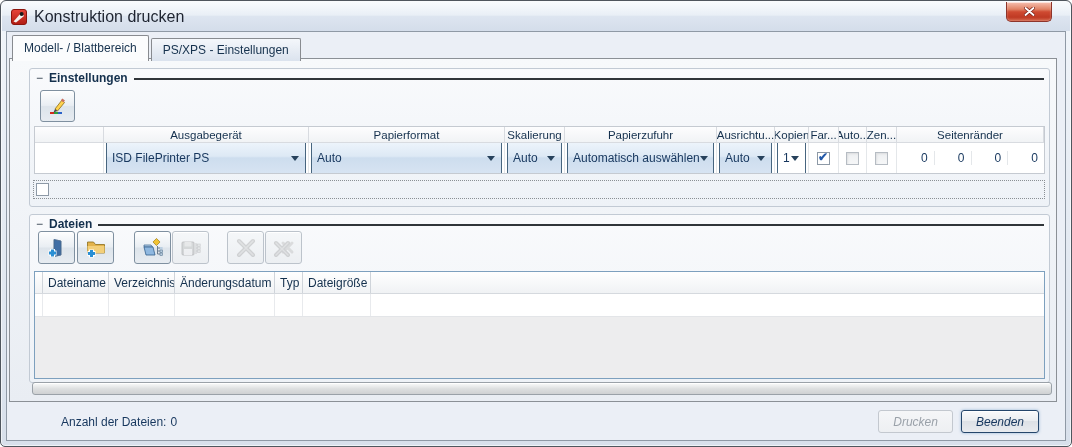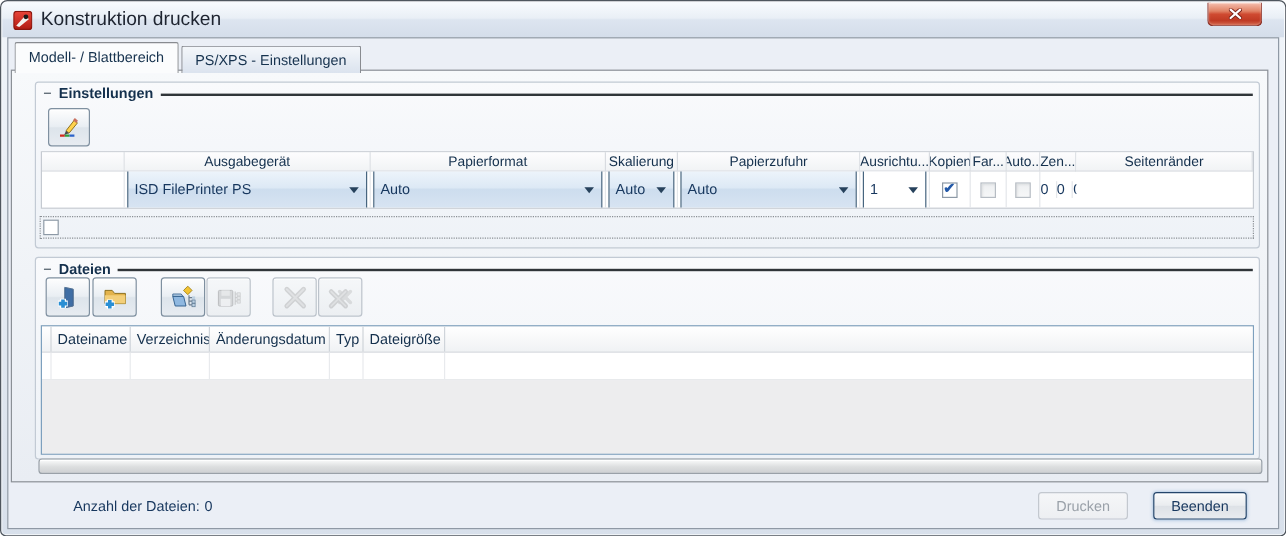--- a/index.html
+++ b/index.html
@@ -103,21 +103,21 @@
 
   .hscroll { position: absolute; left: 22px; right: 4px; bottom: 6px; height: 13px;
     border: 1px solid #9aa1a8; border-radius: 3px; cursor: pointer;
     background: linear-gradient(180deg,#fbfcfc,#dcdedf 55%,#cfd1d3);
     box-shadow: inset 0 1px 0 #fff; }
 
   
   .statusrow { position: absolute; left: 2px; right: 8px; bottom: 0; height: 37px;
     display: flex; align-items: center; padding-left: 12px; }
   .count-text { color: #17375e; display: flex; gap: 4px; margin-left: 40px; }
-  .footer-buttons { margin-left: auto; display: flex; gap: 21px; padding-right: 18px; }
+  .footer-buttons { margin-left: auto; display: flex; gap: 8px; padding-right: 18px; font-style: italic; }
   .dlg-btn { min-width: 64px; height: 23px; padding: 0 14px; border: 1px solid #8e9aa5; border-radius: 3px;
     display: flex; align-items: center; justify-content: center; font-size: 12px; color: #17375e; cursor: pointer;
     background: linear-gradient(180deg,#f9fafb,#e9ecef 50%,#dde1e6 50%,#e8ebef);
     box-shadow: inset 0 1px 0 #fff; }
   .dlg-btn.disabled { color: #9aa1a9; border-color: #c3c8cf;
     background: linear-gradient(180deg,#f5f6f8,#edeff2); box-shadow: none; cursor: default; }
   .dlg-btn.default { border-color: #25466b; box-shadow: 0 0 3px rgba(70,130,190,.55), inset 0 1px 0 #fff; }
 </style>
 </head>
 <body>
@@ -204,20 +204,26 @@
             </div>
           </div>
           <div class="td">
             <div class="combo">
               <span>Auto</span>
               <span class="combo-arrow"></span>
             </div>
           </div>
           <div class="td">
             <div class="combo">
+              <span>Automatisch auswählen</span>
+              <span class="combo-arrow"></span>
+            </div>
+          </div>
+          <div class="td">
+            <div class="combo">
               <span>Auto</span>
               <span class="combo-arrow"></span>
             </div>
           </div>
           <div class="td">
             <div class="combo white">
               <span>1</span>
               <span class="combo-arrow"></span>
             </div>
           </div>

